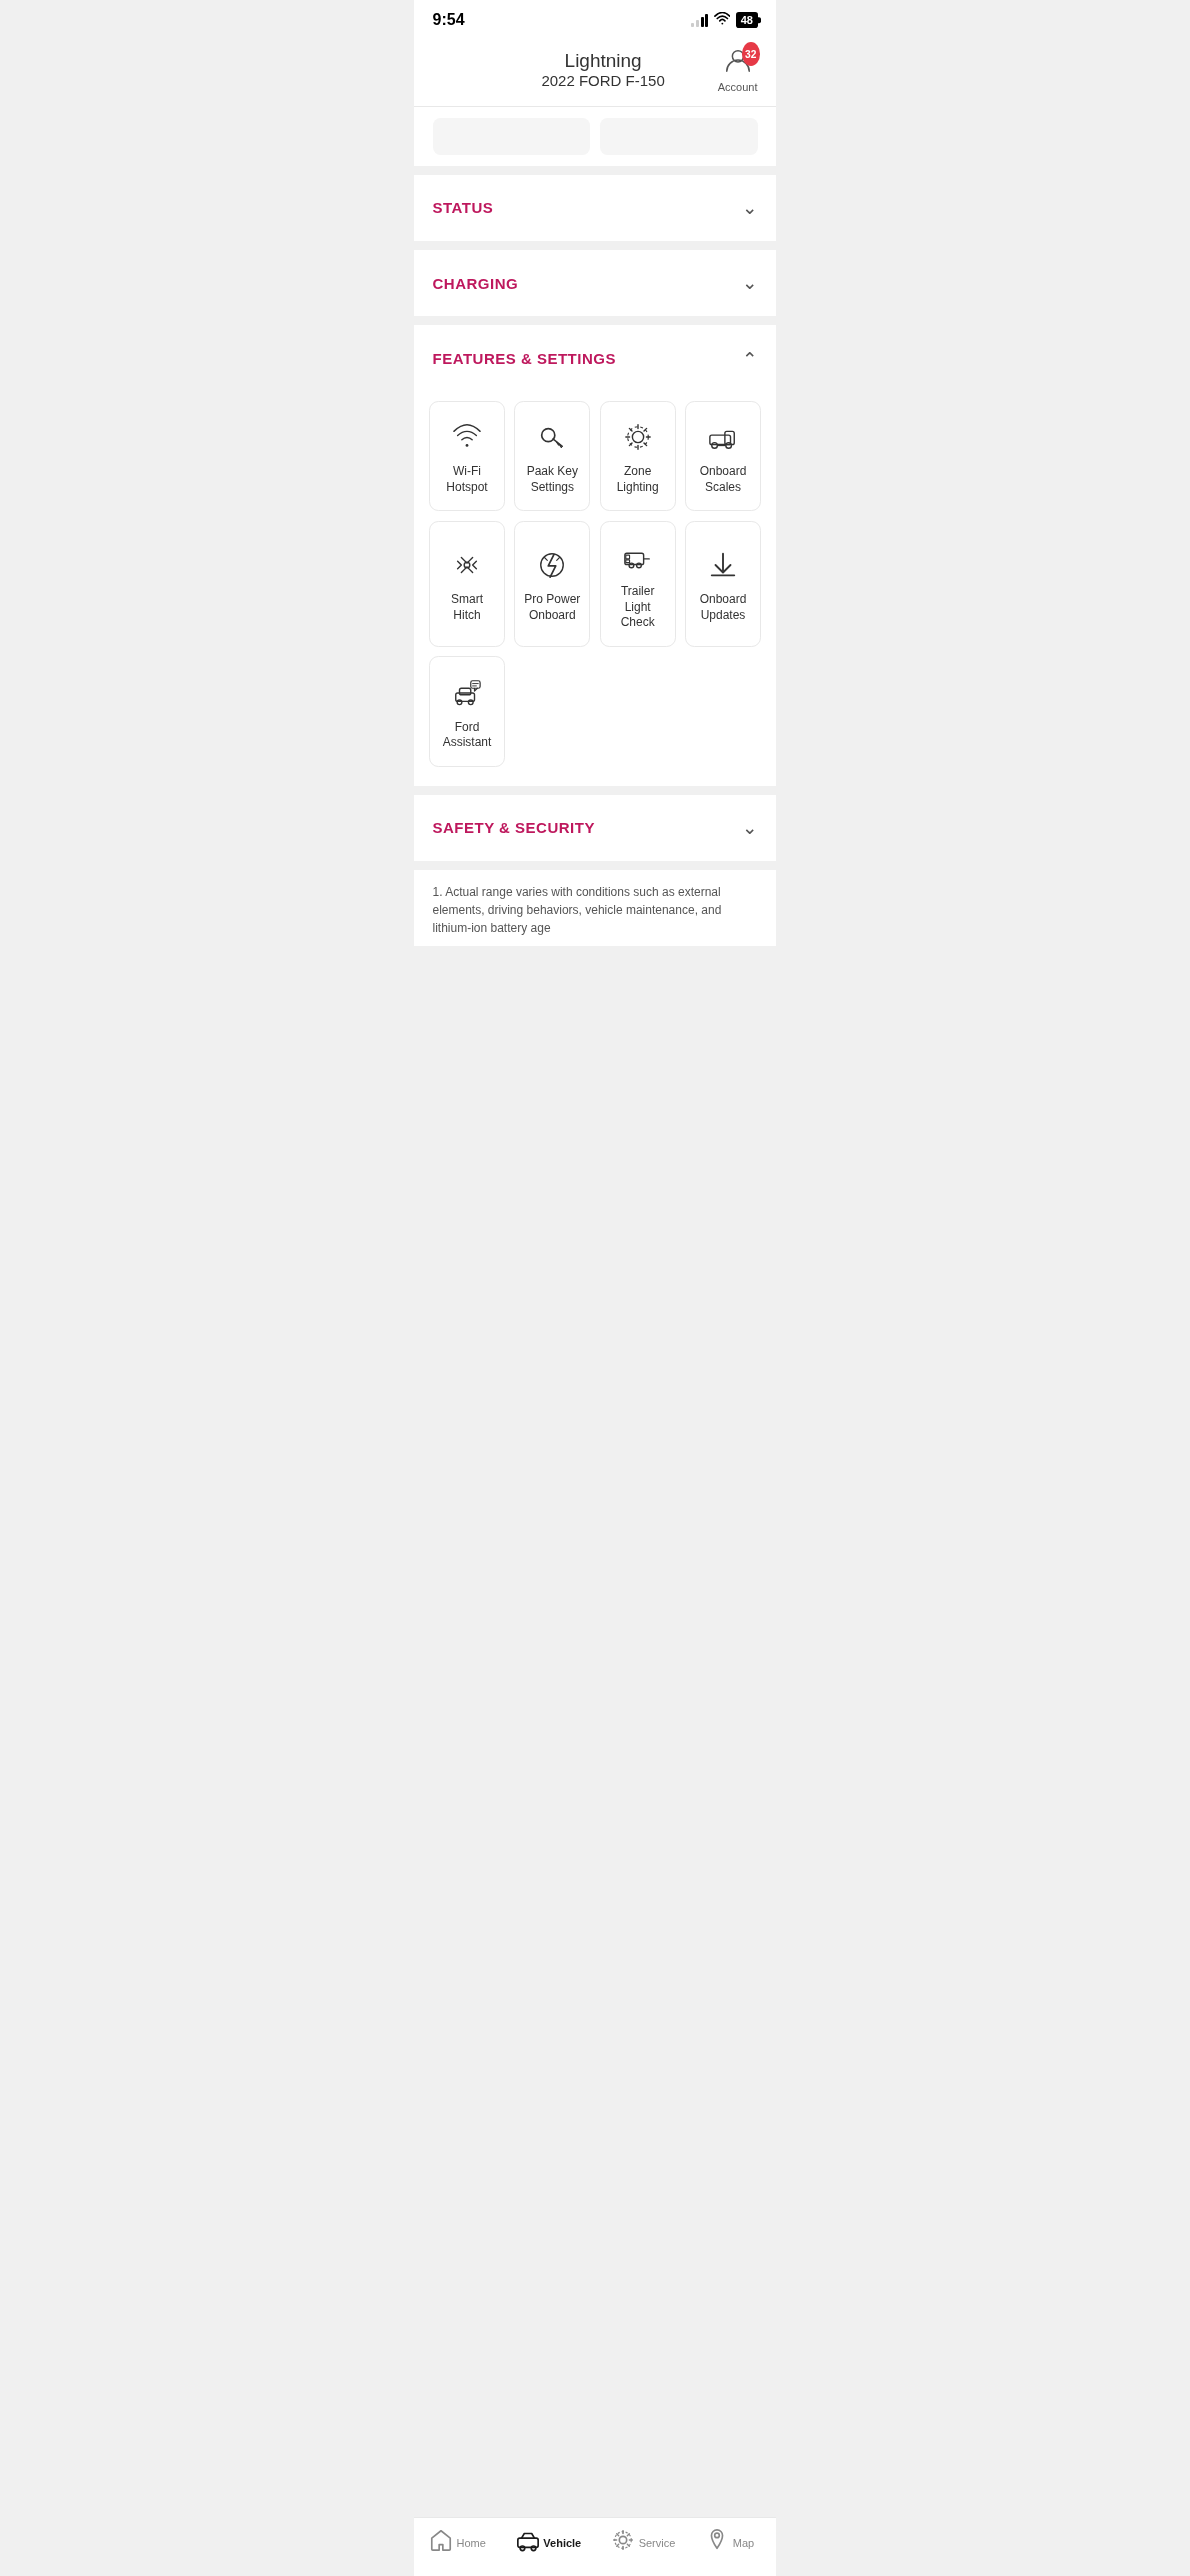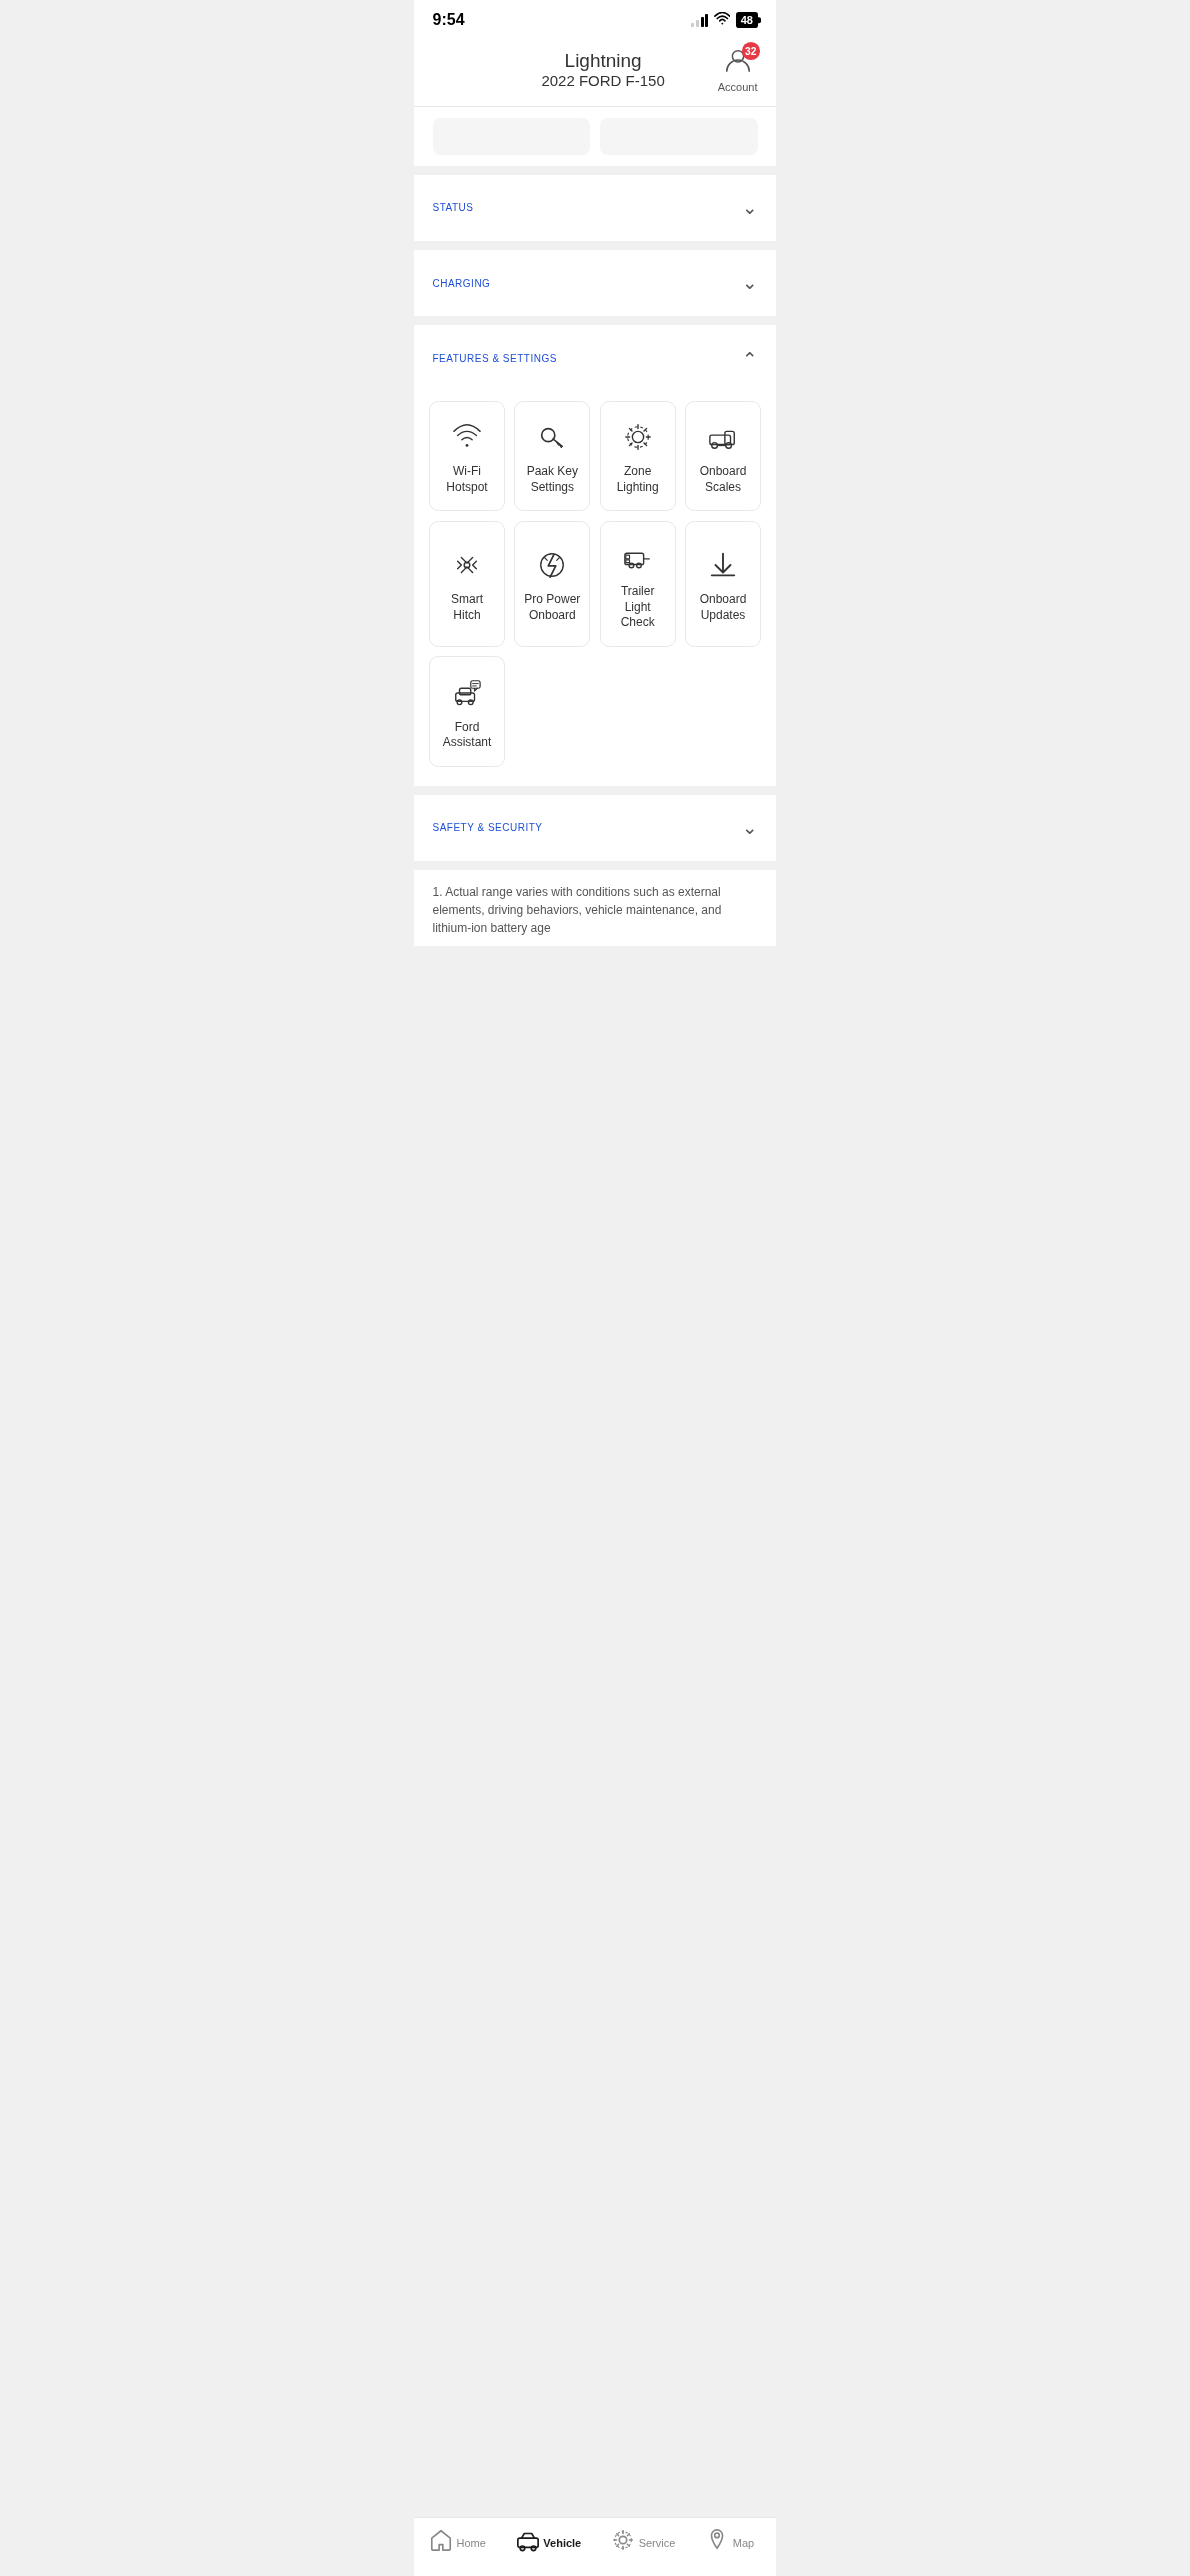--- a/index.html
+++ b/index.html
@@ -107,21 +107,21 @@
     }
     .badge {
       position: absolute;
       top: -3.7px;
       right: -7.4px;
       background: #e63946;
       color: #fff;
       font-size: 10.2px;
       font-weight: 700;
       width: 18.5px;
-      height: 18px;
+      height: 24px;
       border-radius: 50%;
       display: flex;
       align-items: center;
       justify-content: center;
     }
     .account-label {
       font-size: 11px;
       color: #555;
     }
 
@@ -152,23 +152,23 @@
       margin-bottom: 9.3px;
     }
     .section-header {
       display: flex;
       justify-content: space-between;
       align-items: center;
       padding: 22px 18.5px;
       cursor: pointer;
     }
     .section-title {
-      font-size: 10px;
-      font-weight: 400;
-      color: #1d4ed8;
+      font-size: 15px;
+      font-weight: 700;
+      color: #be185d;
       letter-spacing: 0.5px;
     }
     .chevron {
       font-size: 18.5px;
       color: #555;
       transition: transform 0.2s;
     }
     .chevron.up { transform: rotate(180deg); }
 
     

